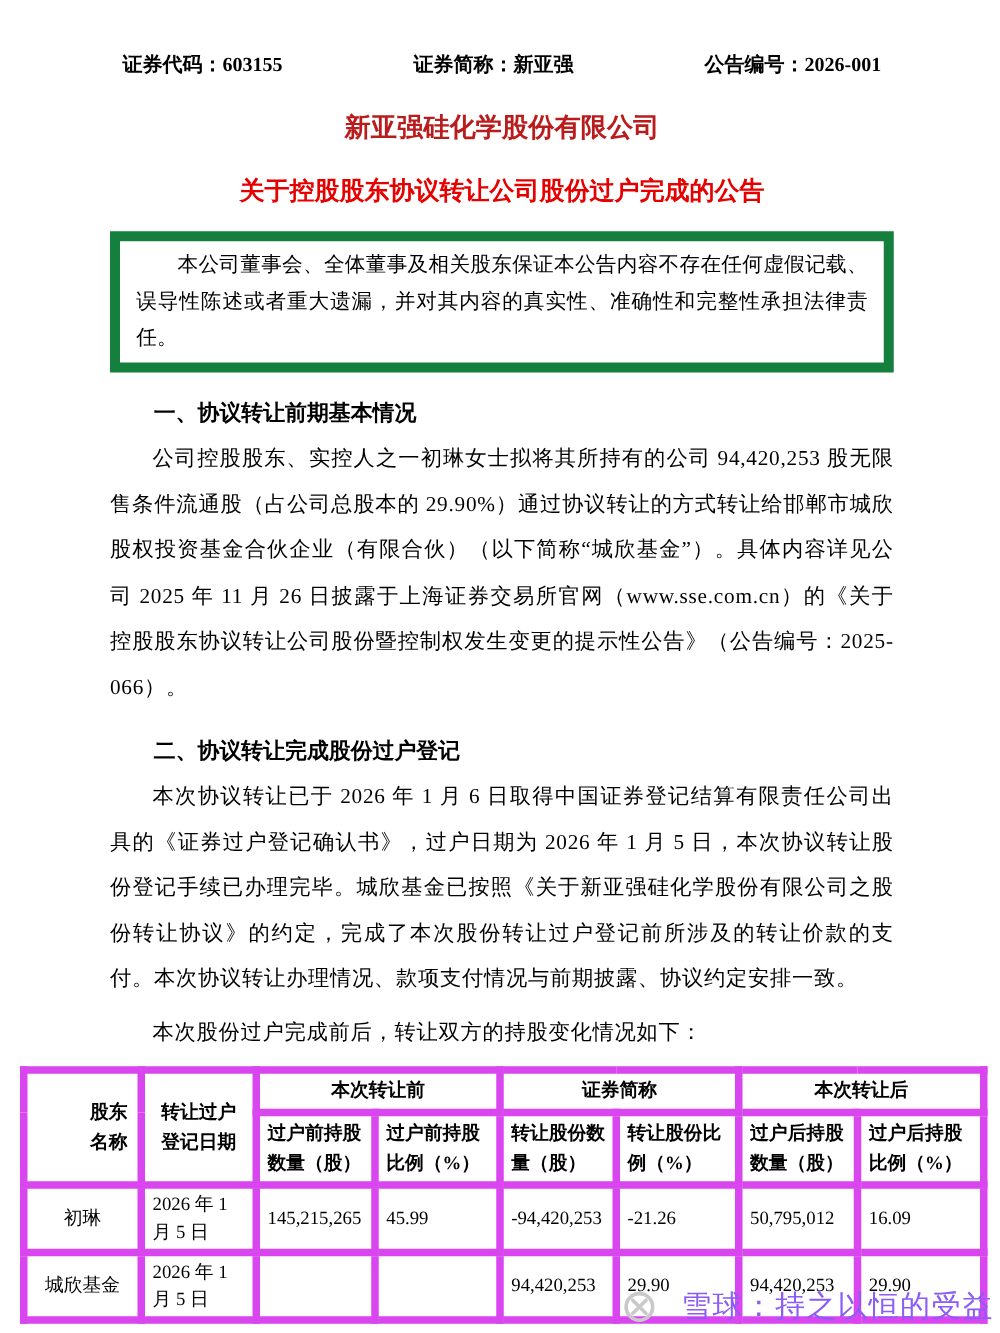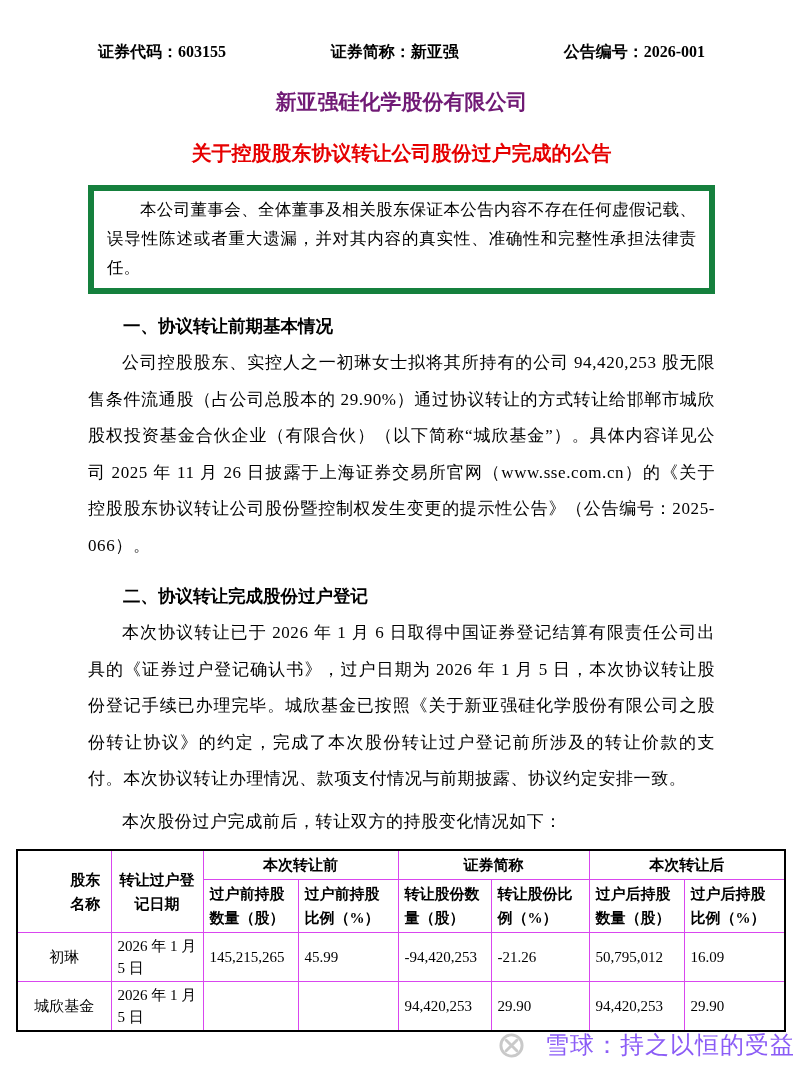--- a/index.html
+++ b/index.html
@@ -13,32 +13,32 @@
     overflow: hidden;
   }
   .content { padding: 42px 85px 0 88px; }
 
   .doc-header {
     display: flex; justify-content: space-between;
     font-weight: bold; font-size: 16px; padding: 0 10px;
   }
 
   .title {
-    color: #701a75; text-align: center;
+    color: #b91c1c; text-align: center;
     font-size: 21px; font-weight: bold;
     margin: 25px 0 0; line-height: 28px;
   }
   .subtitle {
     color: #e60000; text-align: center;
     font-size: 20px; font-weight: bold;
     margin: 23px 0 0; line-height: 28px;
   }
 
   .disclaimer {
-    border: 6px solid #15803d;
+    border: 8px solid #15803d;
     margin-top: 18px;
     padding: 4px 13px 6px;
   }
   .disclaimer p {
     margin: 0; font-size: 16.5px; line-height: 29px;
     text-indent: 2em; text-align: justify;
   }
 
   .sec-heading {
     font-size: 17.5px; font-weight: bold;
@@ -49,21 +49,21 @@
     text-indent: 2em; text-align: justify;
     margin: 6px 0 0; letter-spacing: 0.6px;
   }
 
   table.holdings {
     border-collapse: collapse; table-layout: fixed;
     width: 768px; margin: 9px 0 0 -72px;
     font-size: 15px; border: 2px solid #000;
   }
   .holdings th, .holdings td {
-    border: 1px solid #d946ef; padding: 2px 6px;
+    border: 6px solid #d946ef; padding: 2px 6px;
     font-weight: normal; vertical-align: middle;
   }
   .holdings thead th { font-weight: bold; text-align: left; line-height: 24px; }
   .holdings thead .group-row th { text-align: center; height: 29px; }
   .holdings thead .sub-row th { height: 52px; }
   .holdings th.th-center { text-align: center; padding-left: 48px; }
   .holdings tbody td { height: 45px; line-height: 22px; }
   .cell-center { text-align: center; }
   .cell-date { text-align: left; }
   .cell-num { padding-right: 9px !important;

